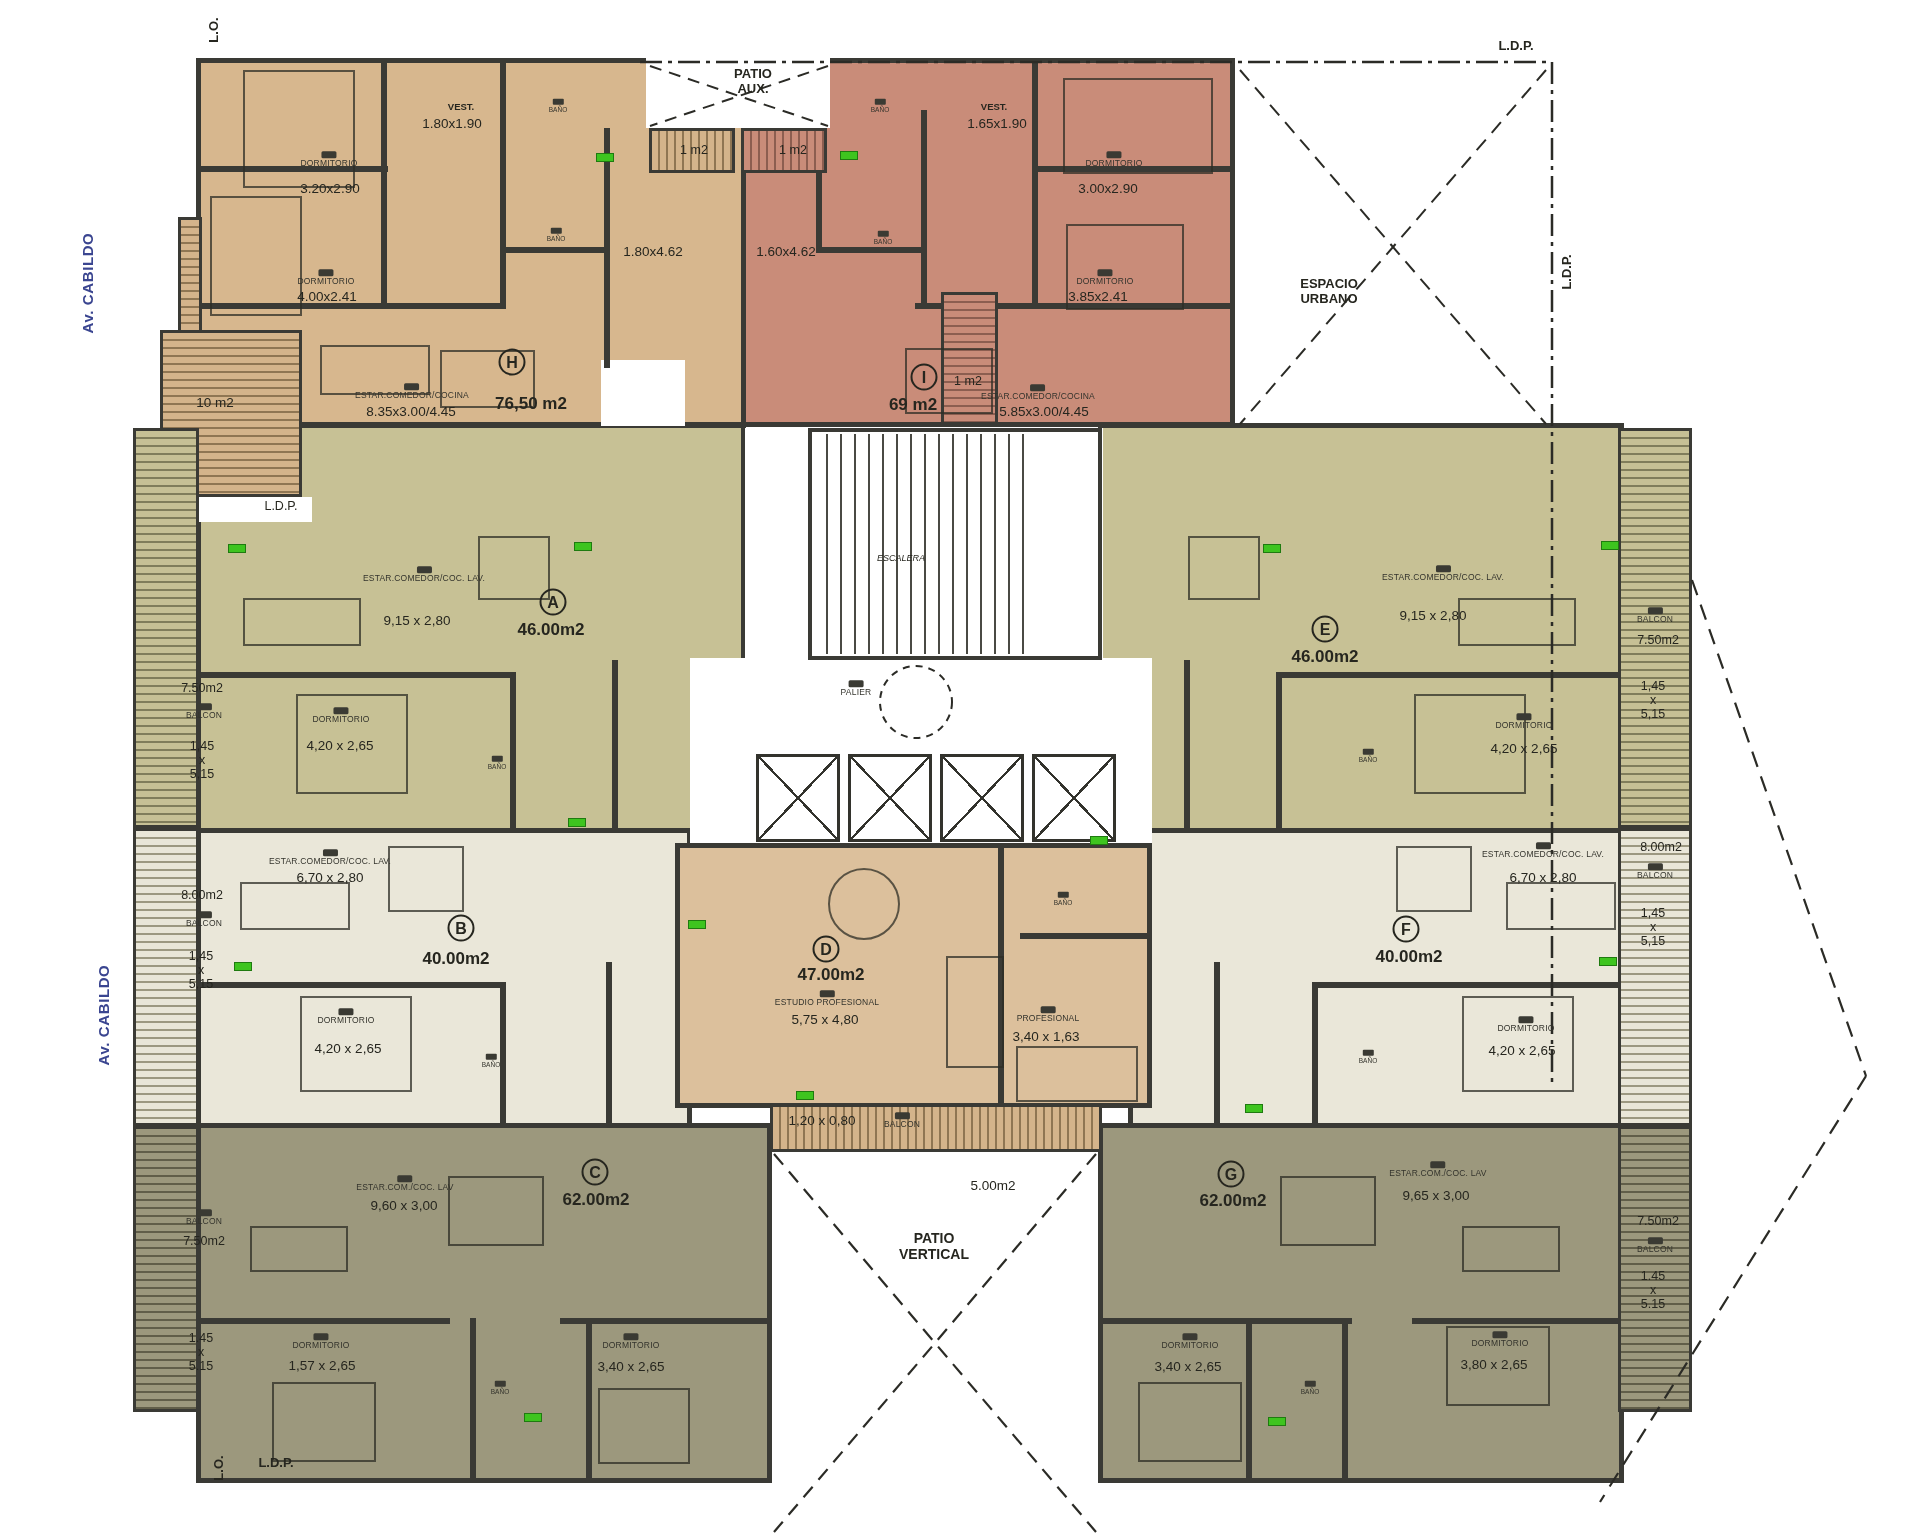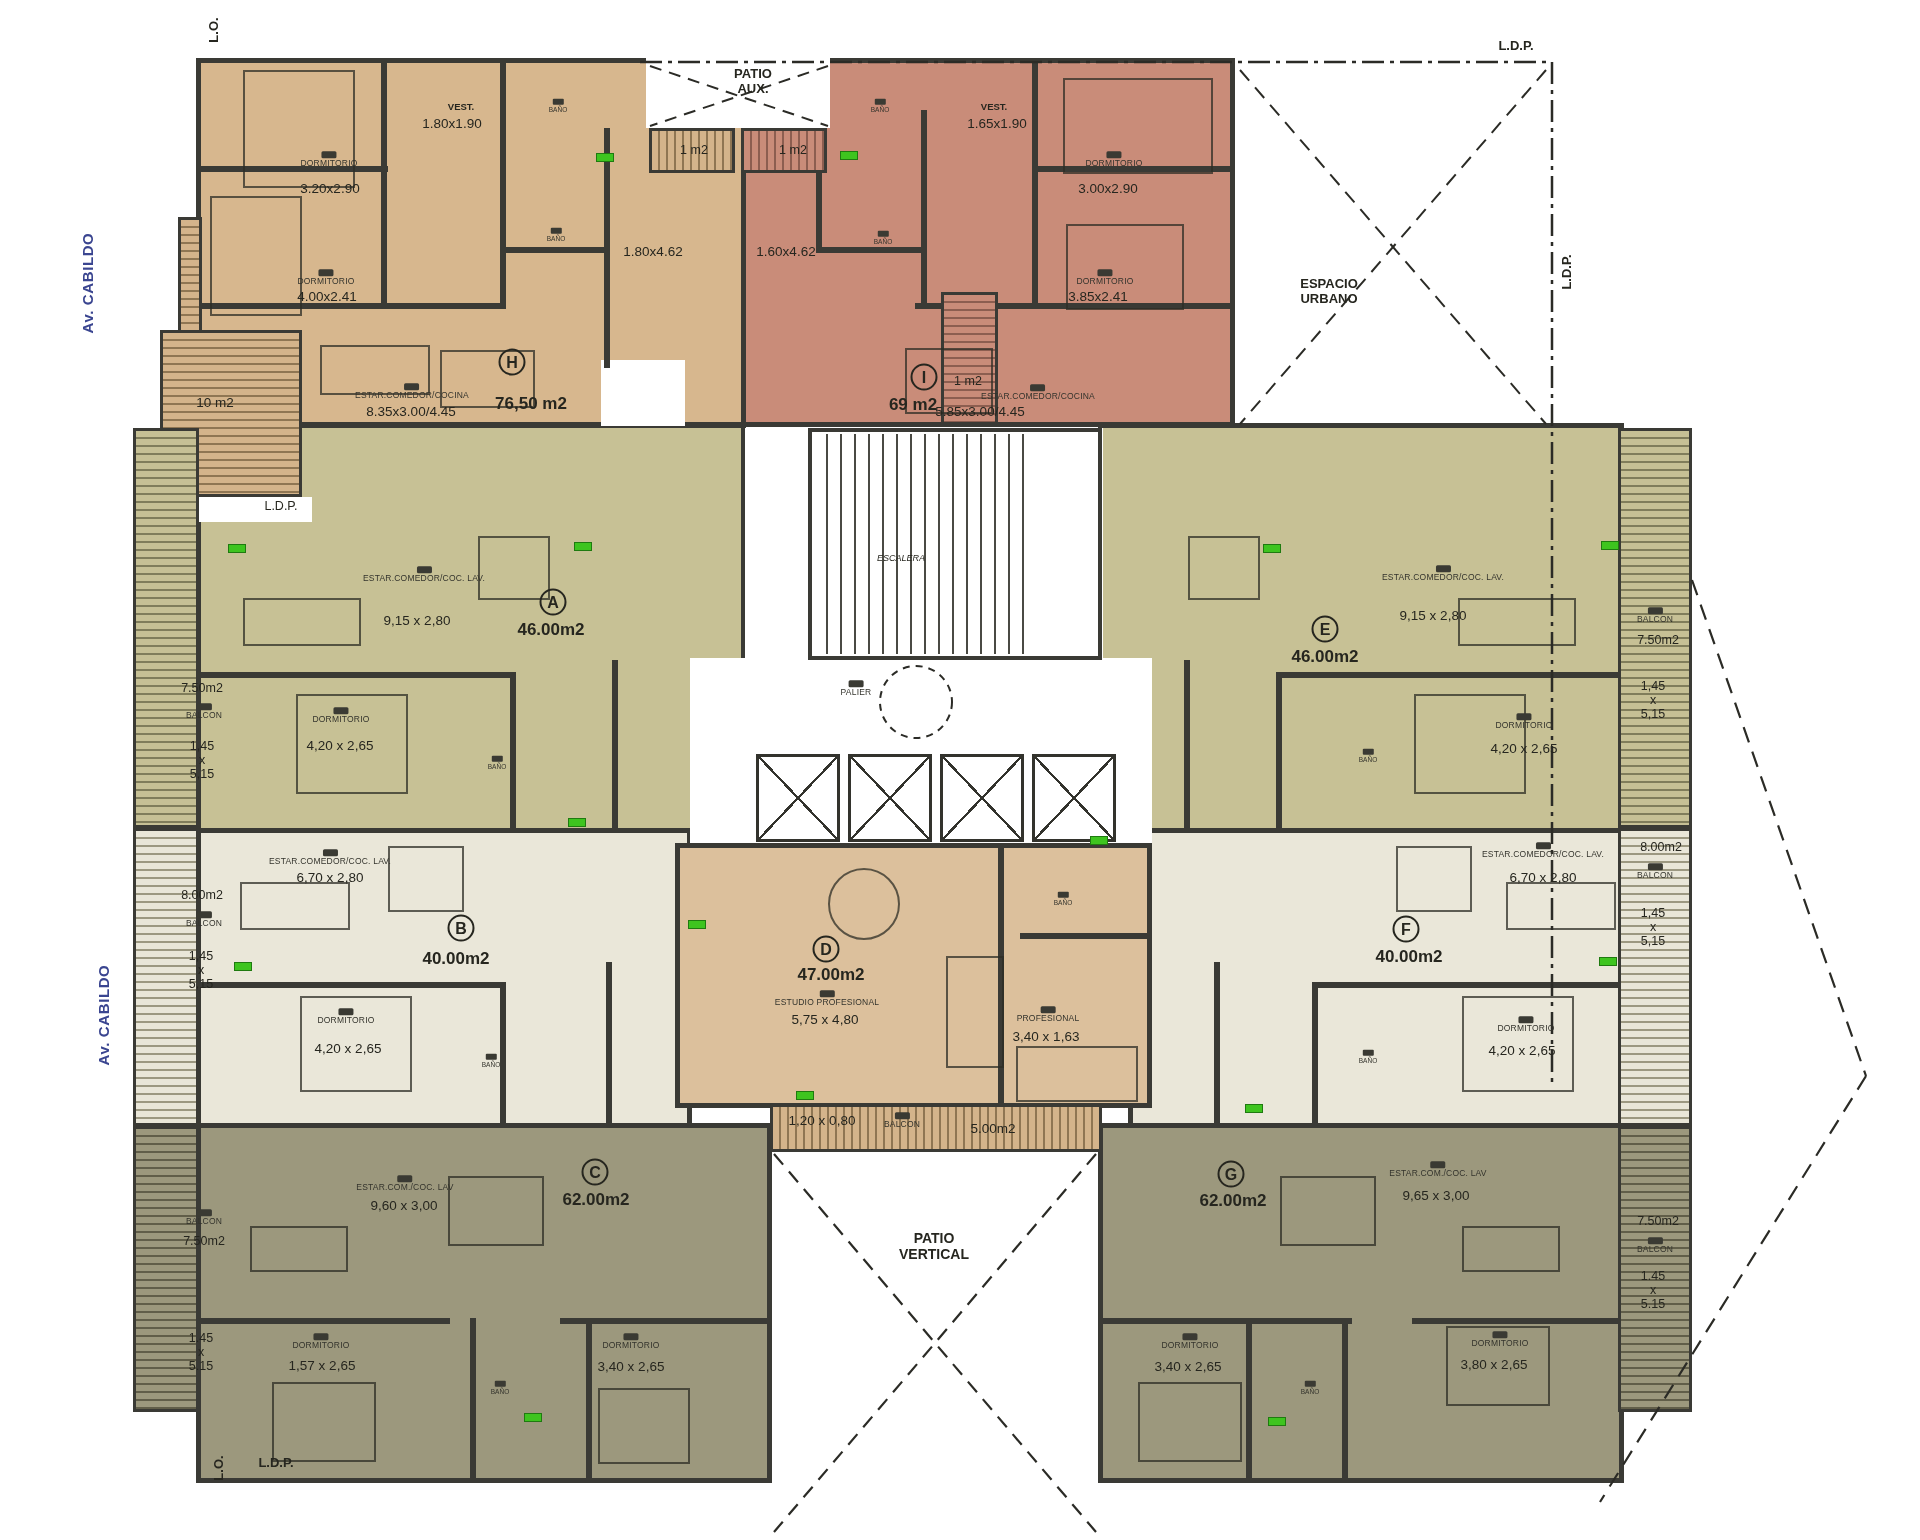--- a/index.html
+++ b/index.html
@@ -219,21 +219,21 @@
   <span class="lbl bathlbl" style="left:556px;top:235px">BAÑO</span>
 
   <span class="lbl dim" style="left:786px;top:252px">1.60x4.62</span>
   <span class="lbl tinyb" style="left:994px;top:107px">VEST.</span>
   <span class="lbl dim" style="left:997px;top:124px">1.65x1.90</span>
   <span class="lbl tiny" style="left:1114px;top:160px">DORMITORIO</span>
   <span class="lbl dim" style="left:1108px;top:189px">3.00x2.90</span>
   <span class="lbl tiny" style="left:1105px;top:278px">DORMITORIO</span>
   <span class="lbl dim" style="left:1098px;top:297px">3.85x2.41</span>
   <span class="lbl tiny" style="left:1038px;top:393px">ESTAR.COMEDOR/COCINA</span>
-  <span class="lbl dim" style="left:980px;top:412px">5.85x3.00/4.45</span>
+  <span class="lbl dim" style="left:1044px;top:412px">5.85x3.00/4.45</span>
   <span class="lbl circ" style="left:924px;top:377px">I</span>
   <span class="lbl area" style="left:913px;top:405px">69 m2</span>
   <span class="lbl dim12" style="left:793px;top:150px">1 m2</span>
   <span class="lbl dim12" style="left:968px;top:381px">1 m2</span>
   <span class="lbl bathlbl" style="left:880px;top:106px">BAÑO</span>
   <span class="lbl bathlbl" style="left:883px;top:238px">BAÑO</span>
 
   <span class="lbl tiny" style="left:424px;top:575px">ESTAR.COMEDOR/COC. LAV.</span>
   <span class="lbl dim" style="left:417px;top:621px">9,15 x 2,80</span>
   <span class="lbl circ" style="left:553px;top:602px">A</span>
@@ -276,21 +276,21 @@
   <span class="lbl bathlbl" style="left:500px;top:1388px">BAÑO</span>
 
   <span class="lbl circ" style="left:826px;top:949px">D</span>
   <span class="lbl area" style="left:831px;top:975px">47.00m2</span>
   <span class="lbl tiny" style="left:827px;top:999px">ESTUDIO PROFESIONAL</span>
   <span class="lbl dim" style="left:825px;top:1020px">5,75 x 4,80</span>
   <span class="lbl tiny" style="left:1048px;top:1015px">PROFESIONAL</span>
   <span class="lbl dim" style="left:1046px;top:1037px">3,40 x 1,63</span>
   <span class="lbl dim" style="left:822px;top:1121px">1,20 x 0,80</span>
   <span class="lbl tiny" style="left:902px;top:1121px">BALCON</span>
-  <span class="lbl dim" style="left:993px;top:1129px">5.00m2</span>
+  <span class="lbl dim" style="left:993px;top:1186px">5.00m2</span>
   <span class="lbl bathlbl" style="left:1063px;top:899px">BAÑO</span>
 
   <span class="lbl tiny" style="left:1443px;top:574px">ESTAR.COMEDOR/COC. LAV.</span>
   <span class="lbl dim" style="left:1433px;top:616px">9,15 x 2,80</span>
   <span class="lbl circ" style="left:1325px;top:629px">E</span>
   <span class="lbl area" style="left:1325px;top:657px">46.00m2</span>
   <span class="lbl tiny" style="left:1524px;top:722px">DORMITORIO</span>
   <span class="lbl dim" style="left:1524px;top:749px">4,20 x 2,65</span>
   <span class="lbl tiny" style="left:1655px;top:616px">BALCON</span>
   <span class="lbl dim12" style="left:1658px;top:640px">7.50m2</span>

